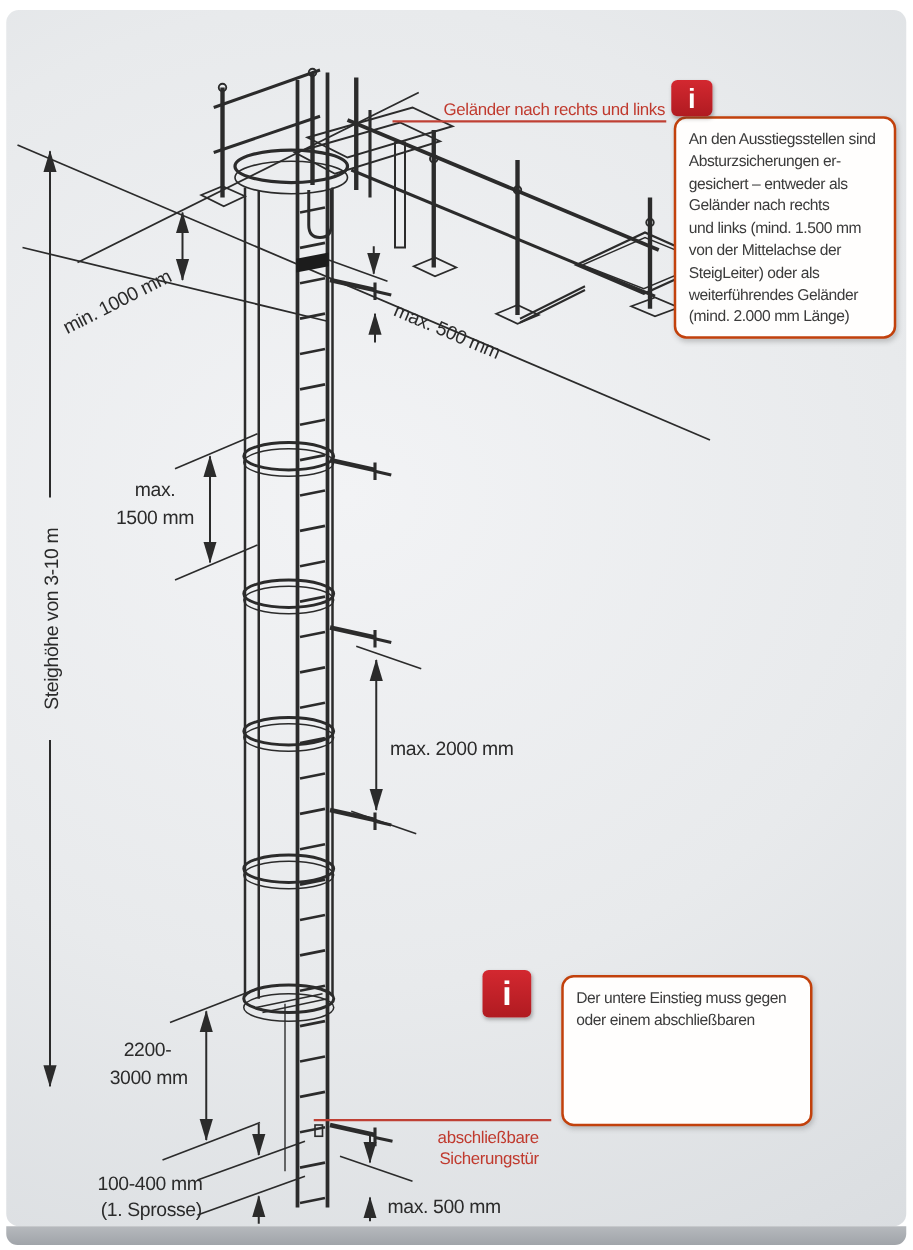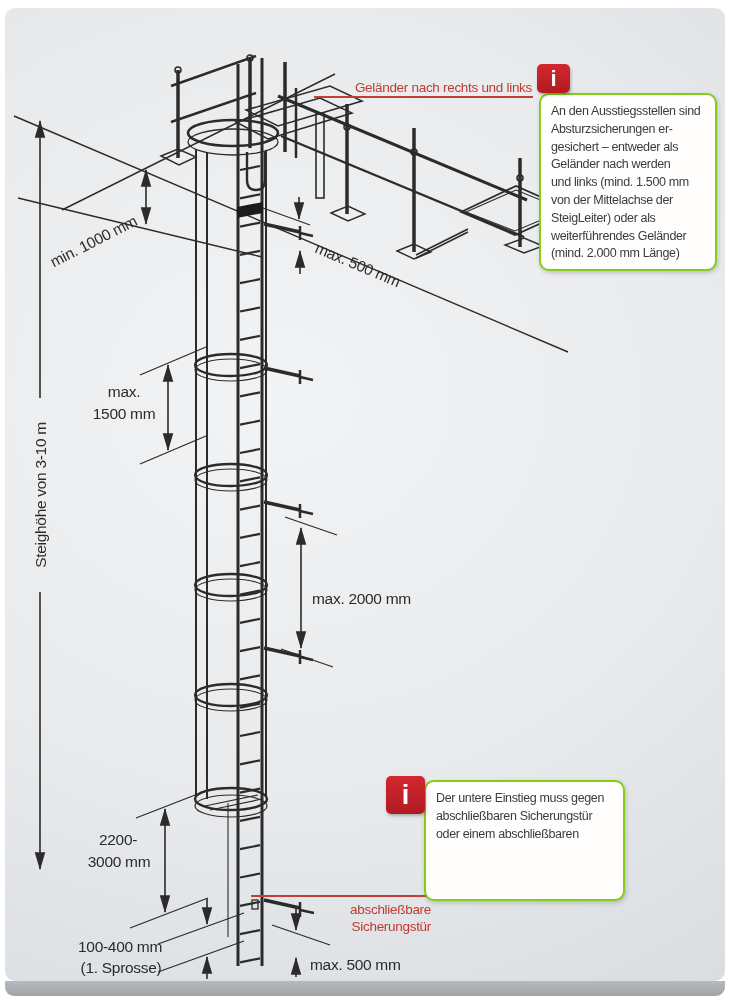--- a/index.html
+++ b/index.html
@@ -3,21 +3,21 @@
 <meta charset="utf-8">
 <style>
   html,body{margin:0;padding:0;}
   .page{position:relative;width:730px;height:1000px;background:#ffffff;overflow:hidden;
         font-family:"Liberation Sans",sans-serif;}
   .panel{position:absolute;left:5px;top:8px;right:5px;bottom:19px;border-radius:10px;
         background:radial-gradient(140% 90% at 38% 40%, #f2f3f5 0%, #e8eaec 45%, #dcdfe2 75%, #d2d5d9 100%);}
   .bottom-bar{position:absolute;left:5px;right:5px;top:981px;height:15px;
         background:linear-gradient(#b6b9bd,#a0a4a9);border-radius:0 0 9px 9px;}
   svg.drawing{position:absolute;left:0;top:0;}
-  .infobox{position:absolute;background:#fffefd;border:2px solid #84cc16;border-radius:10px;
+  .infobox{position:absolute;background:#fffefd;border:2px solid #c2410c;border-radius:10px;
         box-shadow:1px 2px 4px rgba(60,60,60,.25);color:#3b3b3b;z-index:5;}
   .infobox .lines{padding:8px 6px 0 10px;}
   .infobox .ln{display:block;white-space:nowrap;font-size:12.5px;line-height:17.8px;letter-spacing:-0.35px;}
   .infoicon{position:absolute;z-index:6;display:flex;align-items:center;justify-content:center;
         background:linear-gradient(#d32830,#b01b21);color:#fff;font-weight:bold;border-radius:5px;
         box-shadow:1px 2px 3px rgba(60,60,60,.35);}
   text{font-family:"Liberation Sans",sans-serif;}
   .dimtxt{fill:#2b2b2b;font-size:15.5px;letter-spacing:-0.3px;}
   .redtxt{fill:#c03a2e;font-size:13.5px;letter-spacing:-0.3px;}
 </style>
@@ -238,32 +238,31 @@
     <text class="redtxt" x="431" y="914" text-anchor="end">abschließbare</text>
     <text class="redtxt" x="431" y="931" text-anchor="end">Sicherungstür</text>
   </svg>
 
   <div class="infoicon" style="left:537px;top:64px;width:33px;height:29px;font-size:22px;">i</div>
   <div class="infobox" style="left:539px;top:93px;width:174px;height:174px;">
     <div class="lines">
       <span class="ln">An den Ausstiegsstellen sind</span>
       <span class="ln">Absturzsicherungen er-</span>
       <span class="ln">gesichert – entweder als</span>
-      <span class="ln">Geländer nach werden</span>
+      <span class="ln">Geländer nach rechts</span>
       <span class="ln">und links (mind. 1.500 mm</span>
       <span class="ln">von der Mittelachse der</span>
       <span class="ln">SteigLeiter) oder als</span>
       <span class="ln">weiterführendes Geländer</span>
       <span class="ln">(mind. 2.000 mm Länge)</span>
     </div>
   </div>
 
   <div class="infoicon" style="left:386px;top:776px;width:39px;height:38px;font-size:27px;">i</div>
-  <div class="infobox" style="left:424px;top:780px;width:197px;height:117px;">
+  <div class="infobox" style="left:449px;top:780px;width:197px;height:117px;">
     <div class="lines">
       <span class="ln">Der untere Einstieg muss gegen</span>
-      <span class="ln">abschließbaren Sicherungstür</span>
       <span class="ln">oder einem abschließbaren</span>
     </div>
   </div>
 
   <div class="bottom-bar"></div>
 </div>
 
 </body></html>

